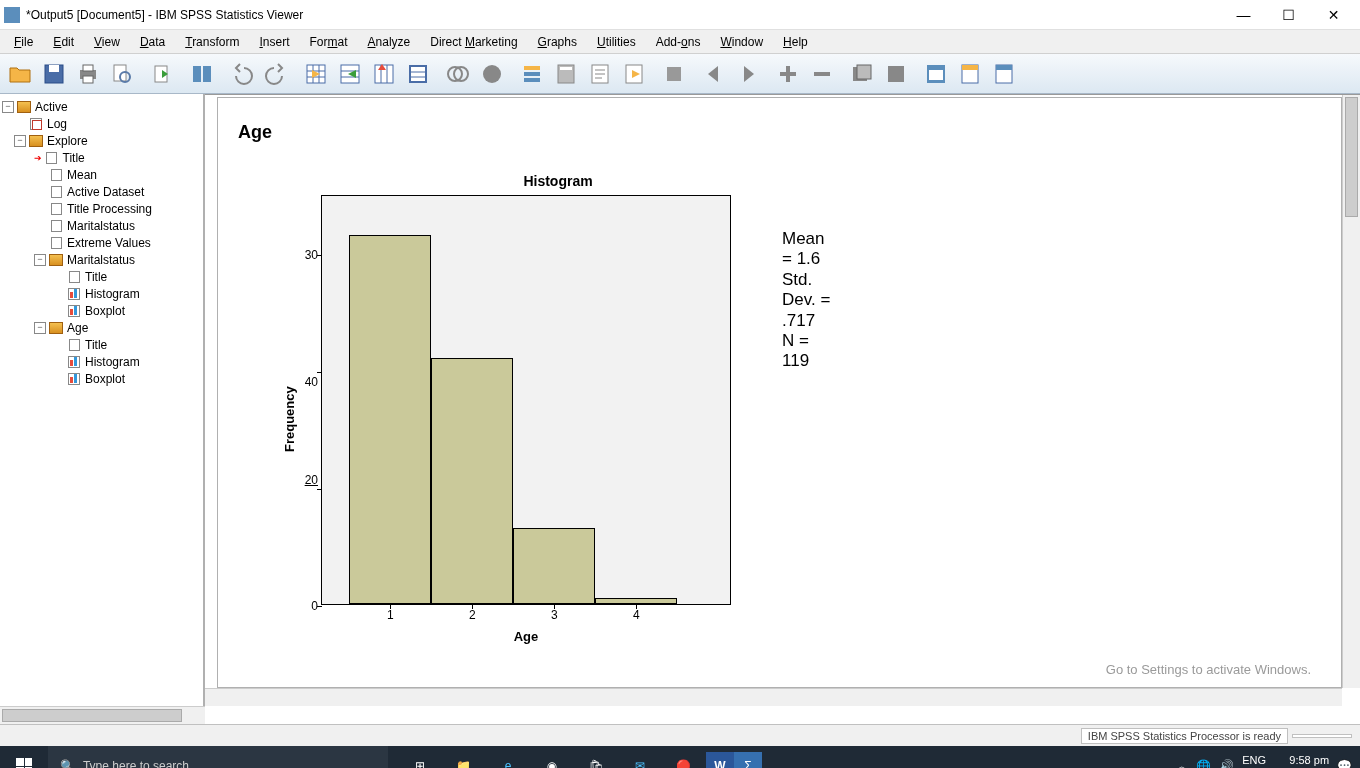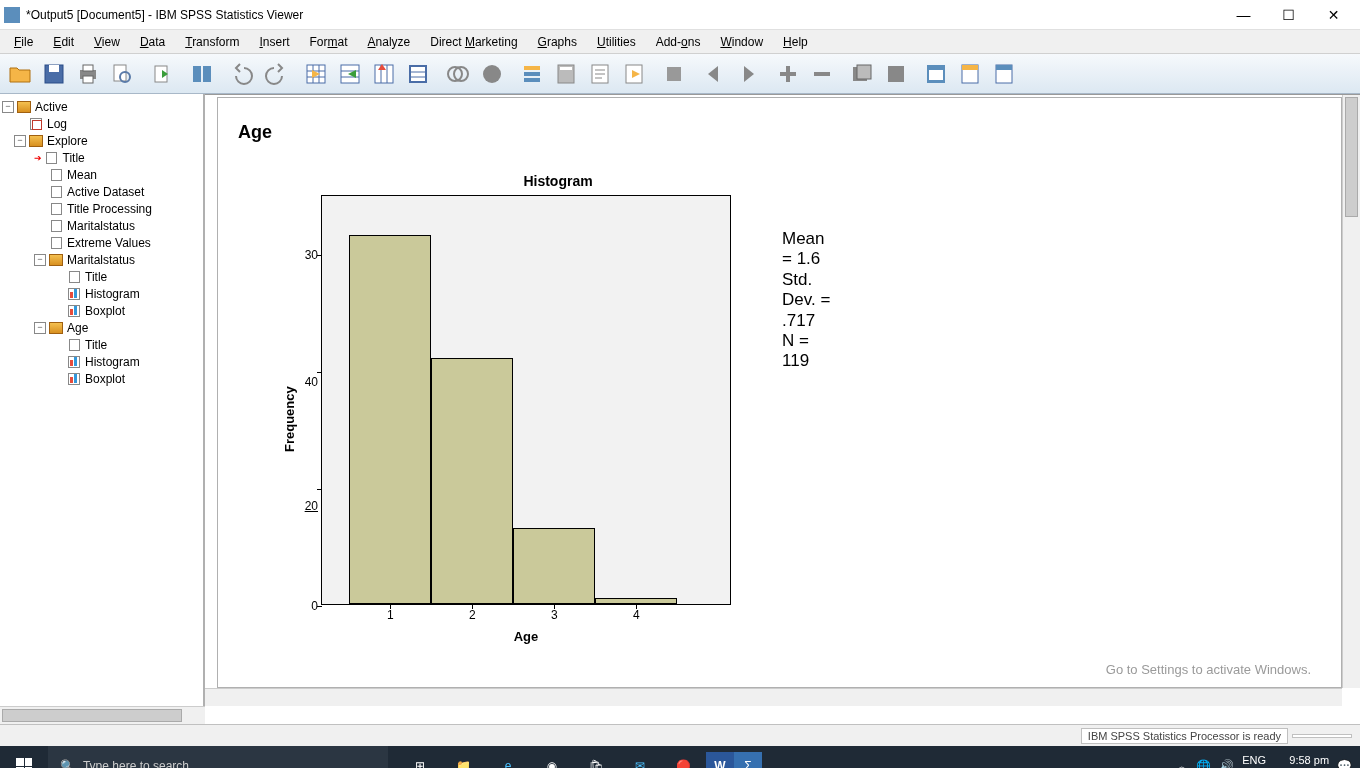--- a/index.html
+++ b/index.html
@@ -434,21 +434,21 @@
                 <div class="xtick" style="left: 150.333px;">2</div>
                 <div class="xtick-line" style="left: 150.333px;"></div>
                 <div class="bar" style="left: 191.333px; width: 82px; bottom: 0px; height: 76.1429px;"></div>
                 <div class="xtick" style="left: 232.333px;">3</div>
                 <div class="xtick-line" style="left: 232.333px;"></div>
                 <div class="bar" style="left: 273.333px; width: 82px; bottom: 0px; height: 5.85714px;"></div>
                 <div class="xtick" style="left: 314.333px;">4</div>
                 <div class="xtick-line" style="left: 314.333px;"></div>
                 <div class="ytick" style="top: 410px;">0</div>
                 <div class="ytick-line" style="top: 410px; left: -5px; width: 5px;"></div>
-                <div class="ytick" style="top: 310px; text-decoration: underline;">20</div>
+                <div class="ytick" style="top: 284px; text-decoration: underline;">20</div>
                 <div class="ytick-line" style="top: 292.857px; left: -5px; width: 5px;"></div>
                 <div class="ytick" style="top: 186px;">40</div>
                 <div class="ytick-line" style="top: 175.714px; left: -5px; width: 5px;"></div>
                 <div class="ytick" style="top: 58.5714px;">30</div>
                 <div class="ytick-line" style="top: 58.5714px; left: -5px; width: 5px;"></div>
               </div>
             <div class="xlabel" style="width:410px;">Age</div>
           </div>
         </div>
         <div class="stats-box" style="left:480px;">

